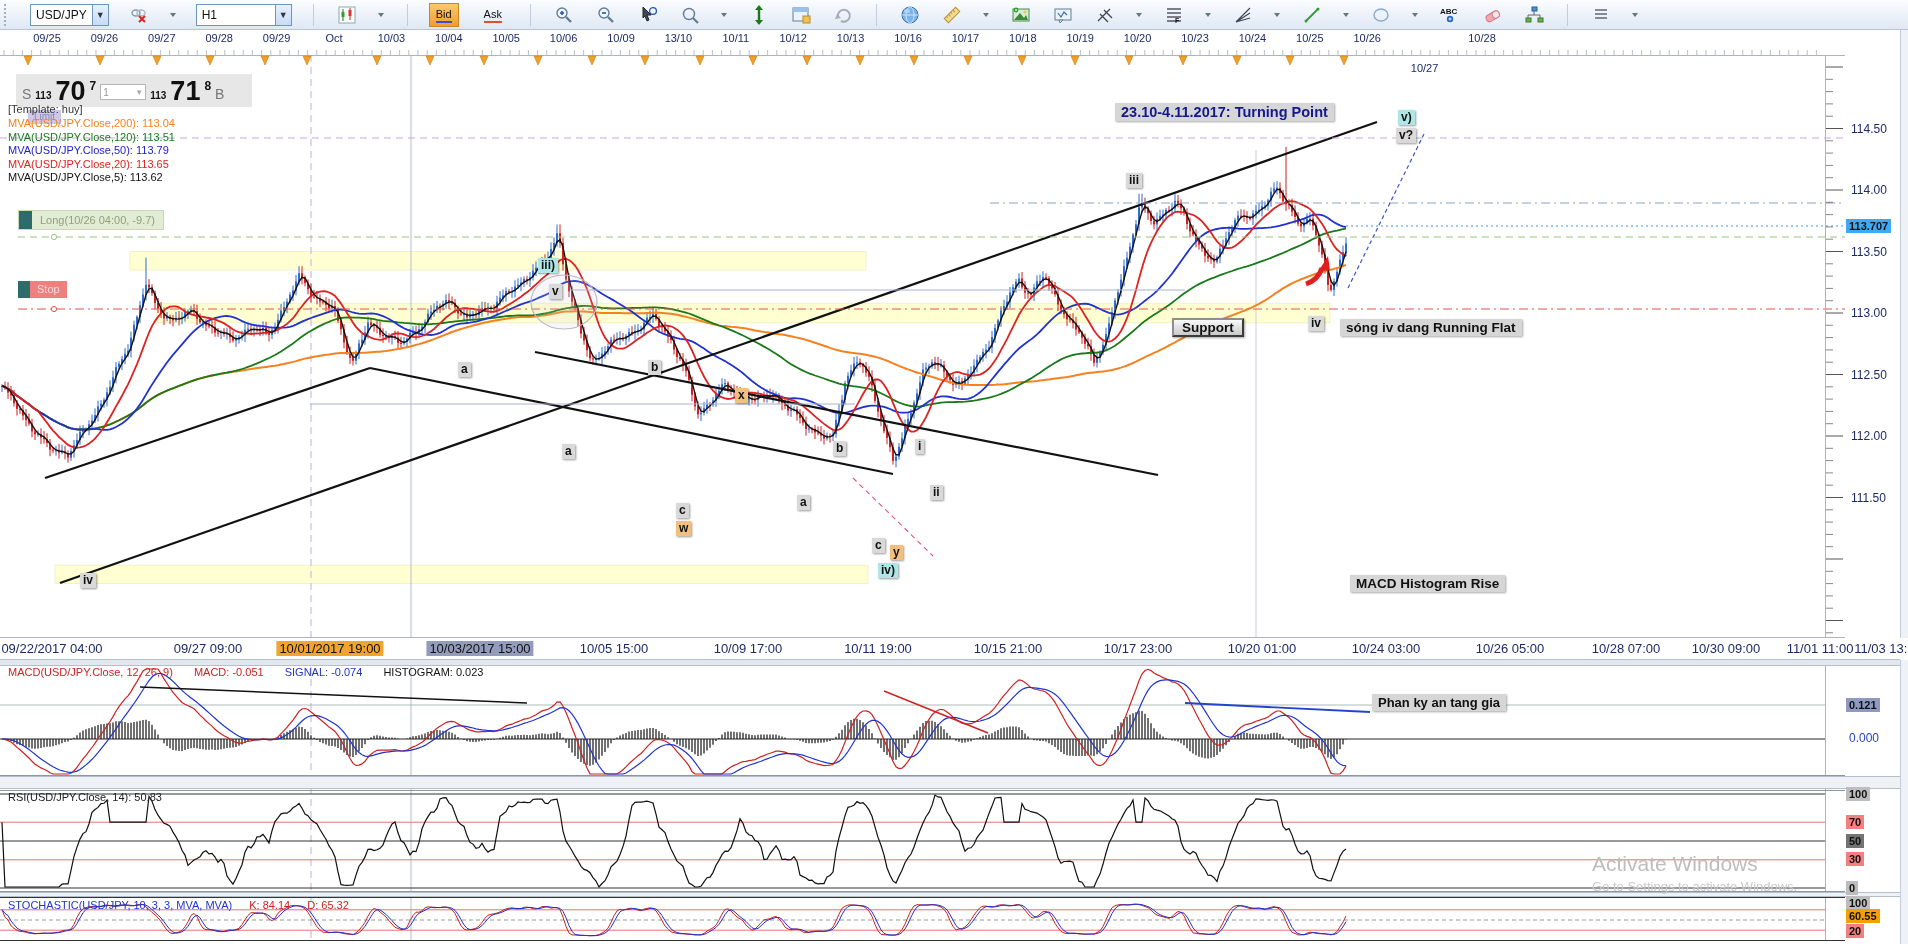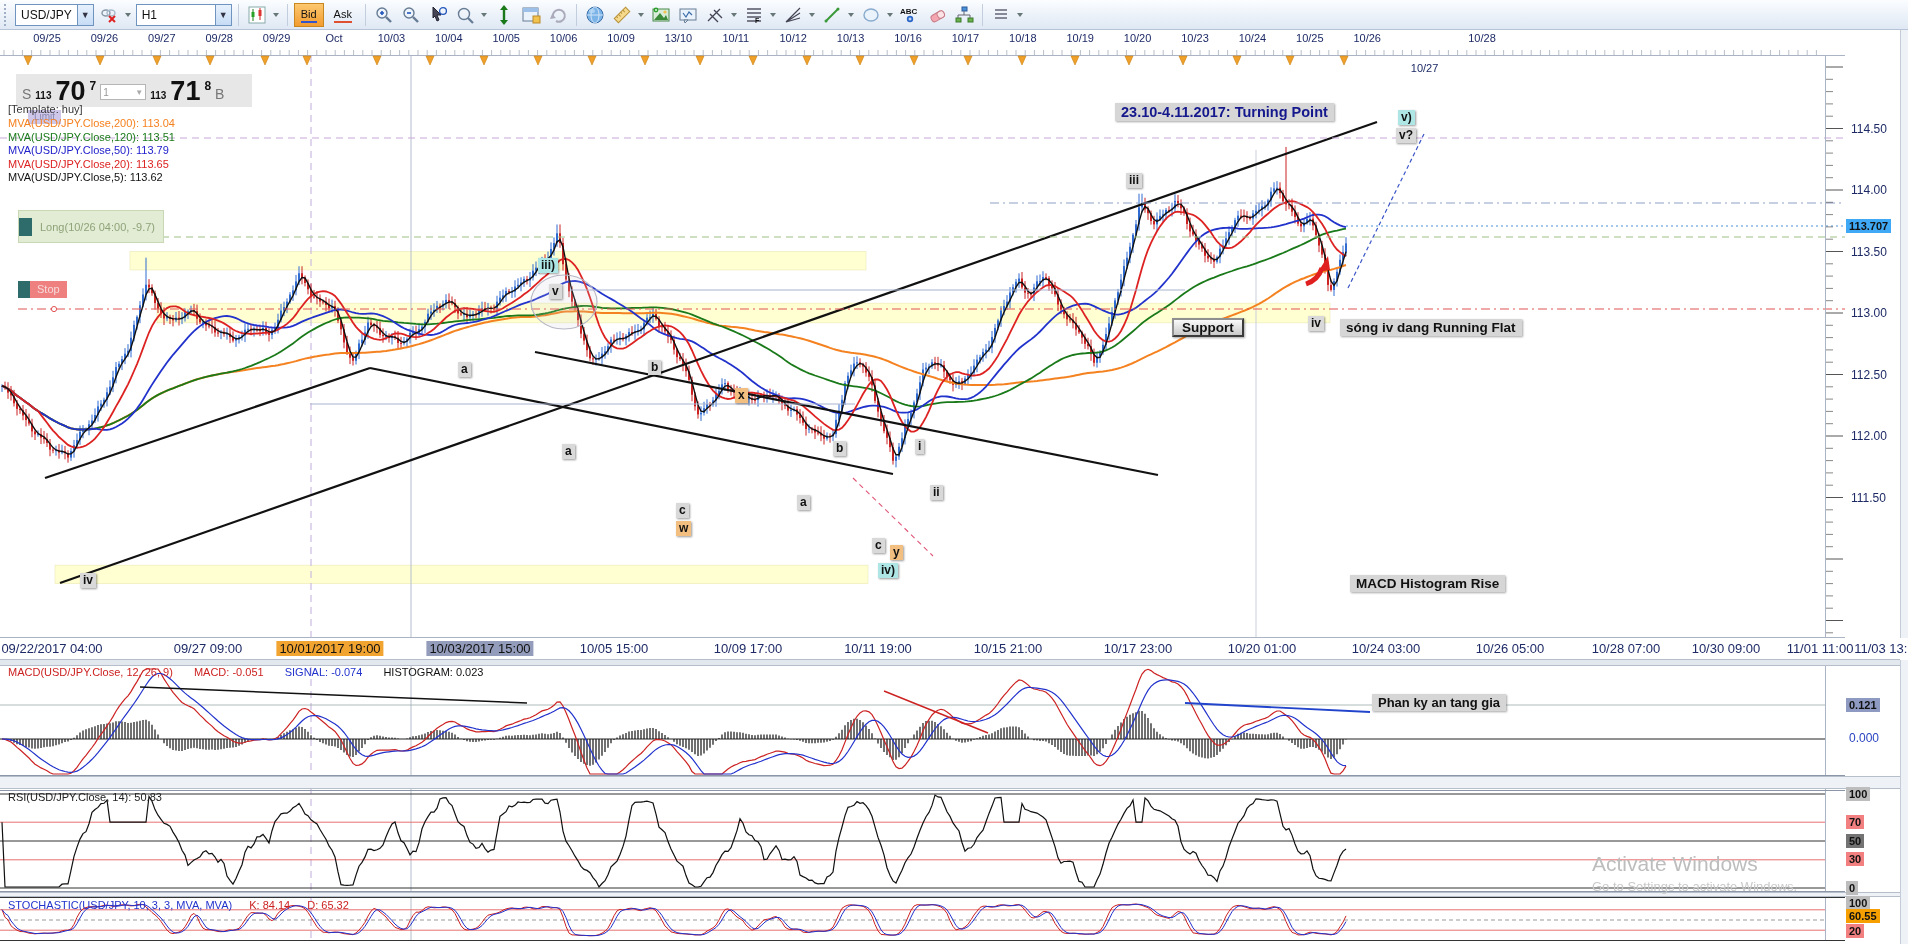--- a/index.html
+++ b/index.html
@@ -1,21 +1,21 @@
 <!DOCTYPE html>
 <html><head>
 <meta charset="utf-8">
 <style>
 *{margin:0;padding:0;box-sizing:border-box}
 html,body{background:#fff}
 #screen{position:relative;width:1908px;height:944px;overflow:hidden;background:#fff;font-family:"Liberation Sans",sans-serif}
 #chart-svg{position:absolute;left:0;top:0;z-index:1}
 .layer{position:absolute;z-index:2}
 
-#toolbar{left:0;top:0;width:1908px;height:30px;background:linear-gradient(#fbfdff,#dfe8f4);border-bottom:1px solid #b7c3d6;display:flex;align-items:center;gap:3px;padding:2px 4px}
+#toolbar{left:0;top:0;width:1908px;height:30px;background:linear-gradient(#fbfdff,#dfe8f4);border-bottom:1px solid #b7c3d6;display:flex;align-items:center;gap:18px;padding:2px 4px}
 .grip{width:5px;height:22px;border-left:2px dotted #9fb0c6;margin-right:3px}
 .combo{display:flex;align-items:center;height:22px;background:#fff;border:1px solid #6f94c0}
 .combo .cval{font-size:12px;padding:0 5px;color:#111;min-width:58px}
 .combo .cbtn{width:16px;height:20px;background:linear-gradient(#e7f1fd,#c6dcf5);border-left:1px solid #6f94c0;color:#334;font-size:9px;text-align:center;line-height:20px;cursor:pointer}
 .tb{width:24px;height:24px;border:1px solid transparent;background:transparent;display:flex;align-items:center;justify-content:center;cursor:pointer}
 .dd{width:9px;height:24px;display:flex;align-items:center;justify-content:center;cursor:pointer}
 .dd i{border:3px solid transparent;border-top:4px solid #677;margin-top:3px}
 .sep{width:1px;height:22px;background:#c2cddd;margin:0 3px}
 .bidask{height:24px;padding:1px 6px 0 6px;border:1px solid transparent;background:transparent;font-size:11px;color:#111;cursor:pointer;text-align:center}
 .bidask .ul{display:block;height:2px;margin-top:1px}
@@ -29,21 +29,21 @@
 .qmid{font-size:10px;font-weight:bold;color:#111;padding-bottom:4px}
 .qbig{font-size:27px;font-weight:bold;color:#111;line-height:27px}
 .qsup{font-size:12px;font-weight:bold;color:#111;padding-bottom:12px}
 #qtycombo{width:46px;height:16px;background:#fff;border:1px solid #b5b5b5;display:flex;align-items:center;justify-content:space-between;padding:0 2px;margin-bottom:5px}
 #qtycombo span{font-size:10px;color:#999}
 
 #limitbadge{left:28px;top:110px;background:#cfc7ea;color:#8a8ab0;font-size:10px;padding:0 6px;height:14px;line-height:14px}
 #template-line{left:8px;top:103px;font-size:11px;color:#333}
 .mvaline{position:absolute;left:8px;font-size:11px;white-space:nowrap}
 
-#longbadge{left:18px;top:210px;height:33px;display:flex;align-items:center;background:#e2ecd4;border:1px solid #c9d8b4}
+#longbadge{left:18px;top:210px;height:20px;display:flex;align-items:center;background:#e2ecd4;border:1px solid #c9d8b4}
 #longbadge .sq{width:13px;height:18px;background:#2e6b6b}
 #longbadge .txt{font-size:11px;color:#8fa379;padding:0 8px}
 #stopbadge{left:18px;top:281px;height:17px;display:flex;align-items:center}
 #stopbadge .sq{width:12px;height:17px;background:#2e6b6b}
 #stopbadge .txt{font-size:11px;color:#f6dada;background:#ef8080;padding:0 7px;height:17px;line-height:17px}
 
 .chip{position:absolute;font-size:12px;font-weight:bold;color:#111;background:#d9d9d9;padding:0 3px;line-height:15px;box-shadow:1px 1px 2px rgba(0,0,0,.4);white-space:nowrap}
 .chip.orange{background:#f2bf80}
 .chip.cyan{background:#aee6e6}
 .ann{position:absolute;font-weight:bold;color:#111;background:#d6d6d6;padding:1px 6px;box-shadow:1px 1px 2px rgba(0,0,0,.35);white-space:nowrap}

